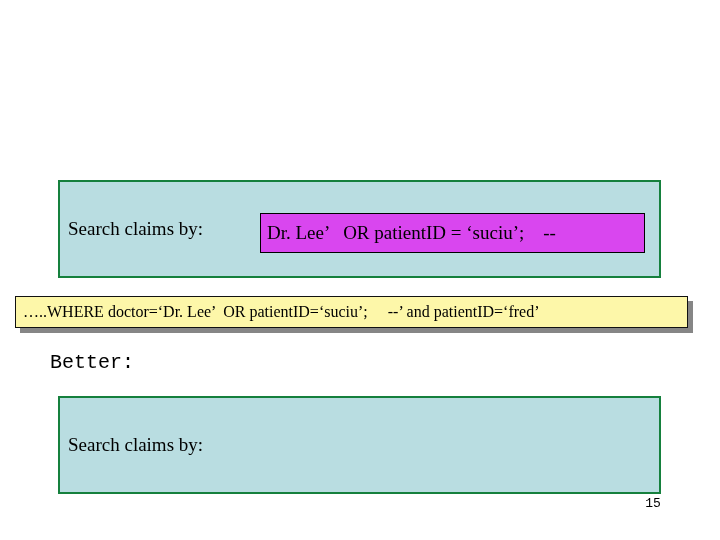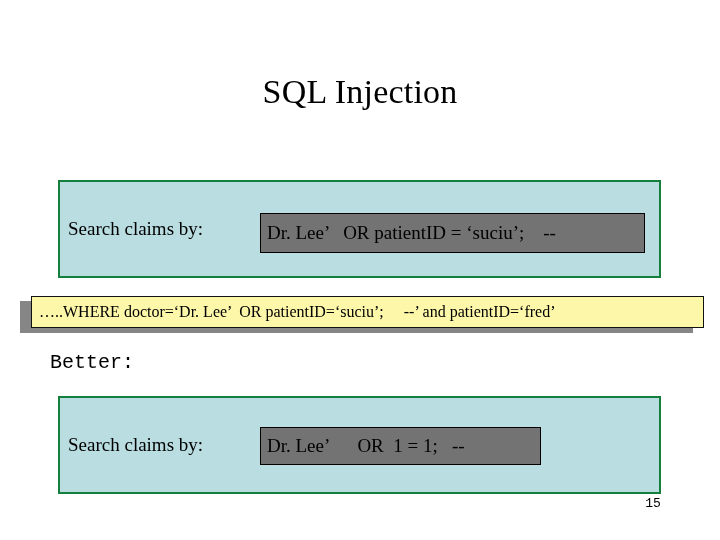--- a/index.html
+++ b/index.html
@@ -79,21 +79,21 @@
     position: absolute;
     left: 8px;
     top: 34px;
     font-size: 19px;
     line-height: 26px;
     white-space: nowrap;
   }
 
   .text-field {
     position: absolute;
-    background: #737373;
+    background: #d946ef;
     border: 1px solid #000000;
     box-sizing: border-box;
     font-size: 19px;
     line-height: 26px;
     white-space: pre;
     display: flex;
     align-items: center;
     padding-left: 6px;
     overflow: hidden;
   }
@@ -135,55 +135,52 @@
     background: #fdf7a9;
     border: 1px solid #111111;
     box-sizing: border-box;
     display: flex;
     align-items: center;
     padding-left: 7px;
     font-size: 16px;
     line-height: 20px;
     white-space: pre;
     overflow: hidden;
-    margin-left: 16px;
   }
 
   
   .page-number {
     position: absolute;
     left: 638px;
     top: 496px;
     width: 30px;
     text-align: center;
     font-size: 13px;
     line-height: 16px;
     font-family: Liberation Mono, monospace;
   }
 </style>
 </head>
 <body>
 
 <div class="slide">
 
-  <div class="slide-title">SQL Injection</div>
 
 
   <div class="form-panel panel-one">
     <div class="panel-label">Search claims by:</div>
     <div class="text-field field-one">Dr. Lee’   OR patientID = ‘suciu’;    --</div>
   </div>
 
   <div class="callout-wrap">
     <div class="callout-shadow"></div>
     <div class="callout">…..WHERE doctor=‘Dr. Lee’  OR patientID=‘suciu’;     --’ and patientID=‘fred’</div>
   </div>
 
   <div class="lead-2">Better:</div>
 
   <div class="form-panel panel-two">
     <div class="panel-label">Search claims by:</div>
-    <div class="text-field field-two">Dr. Lee’      OR  1 = 1;   --</div>
   </div>
 
   <div class="page-number">15</div>
 
 </div>
 
 </body></html>

